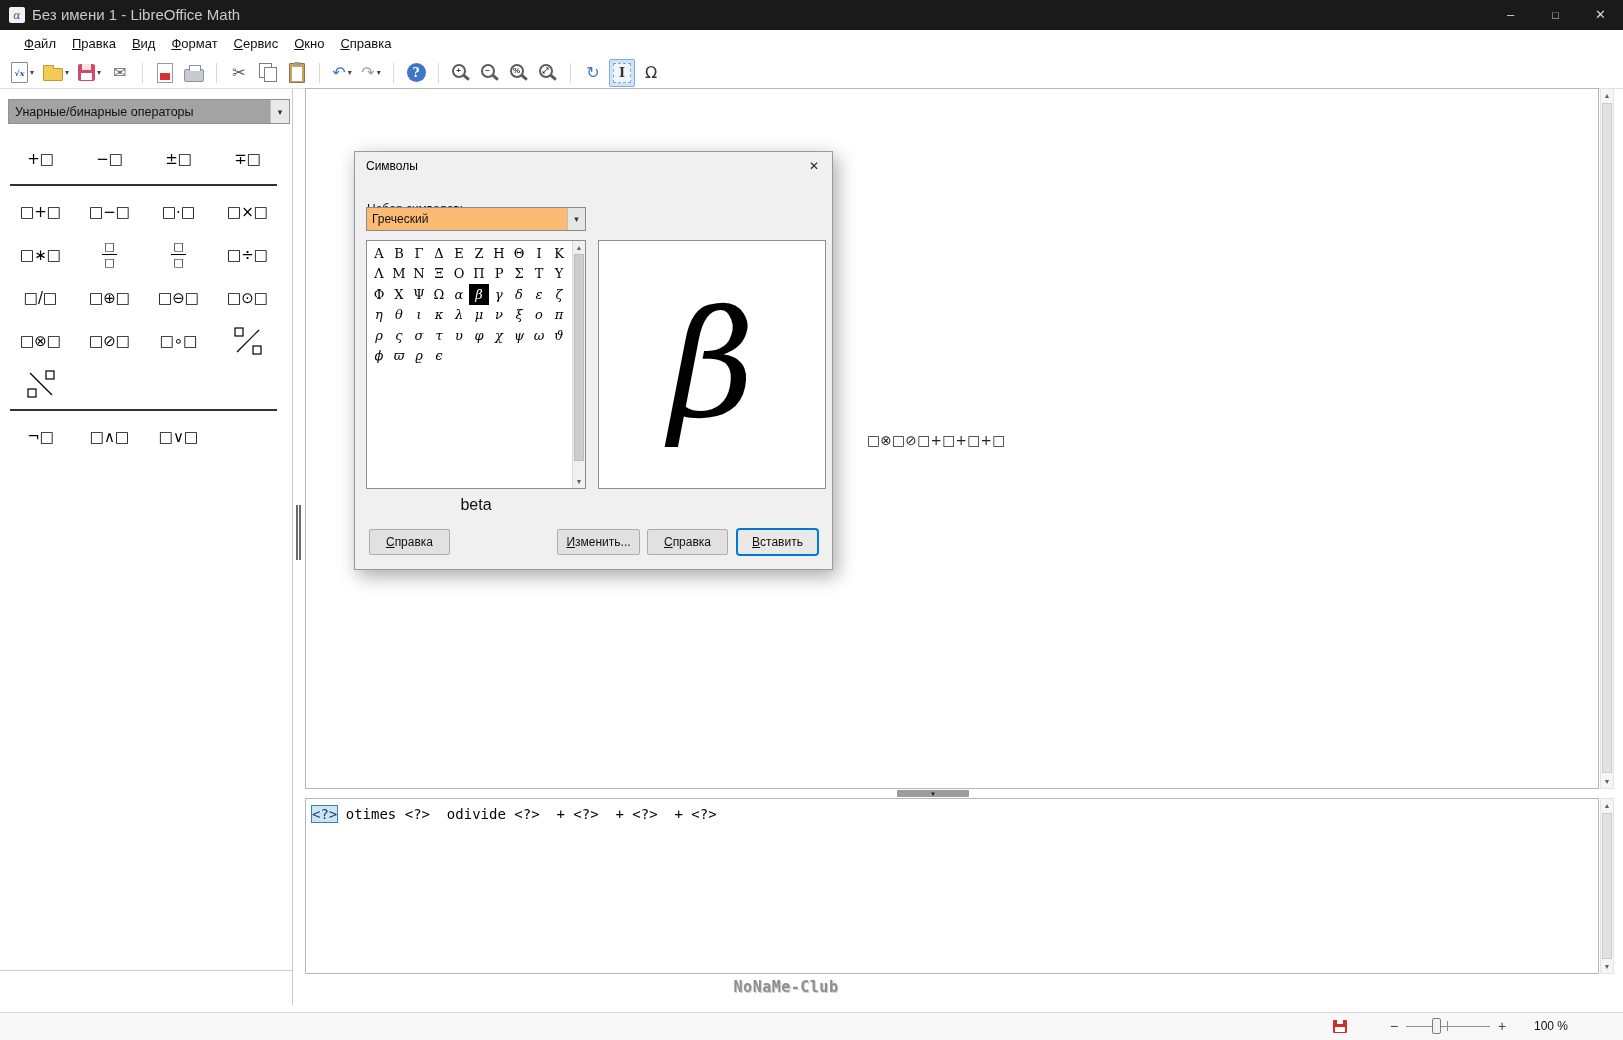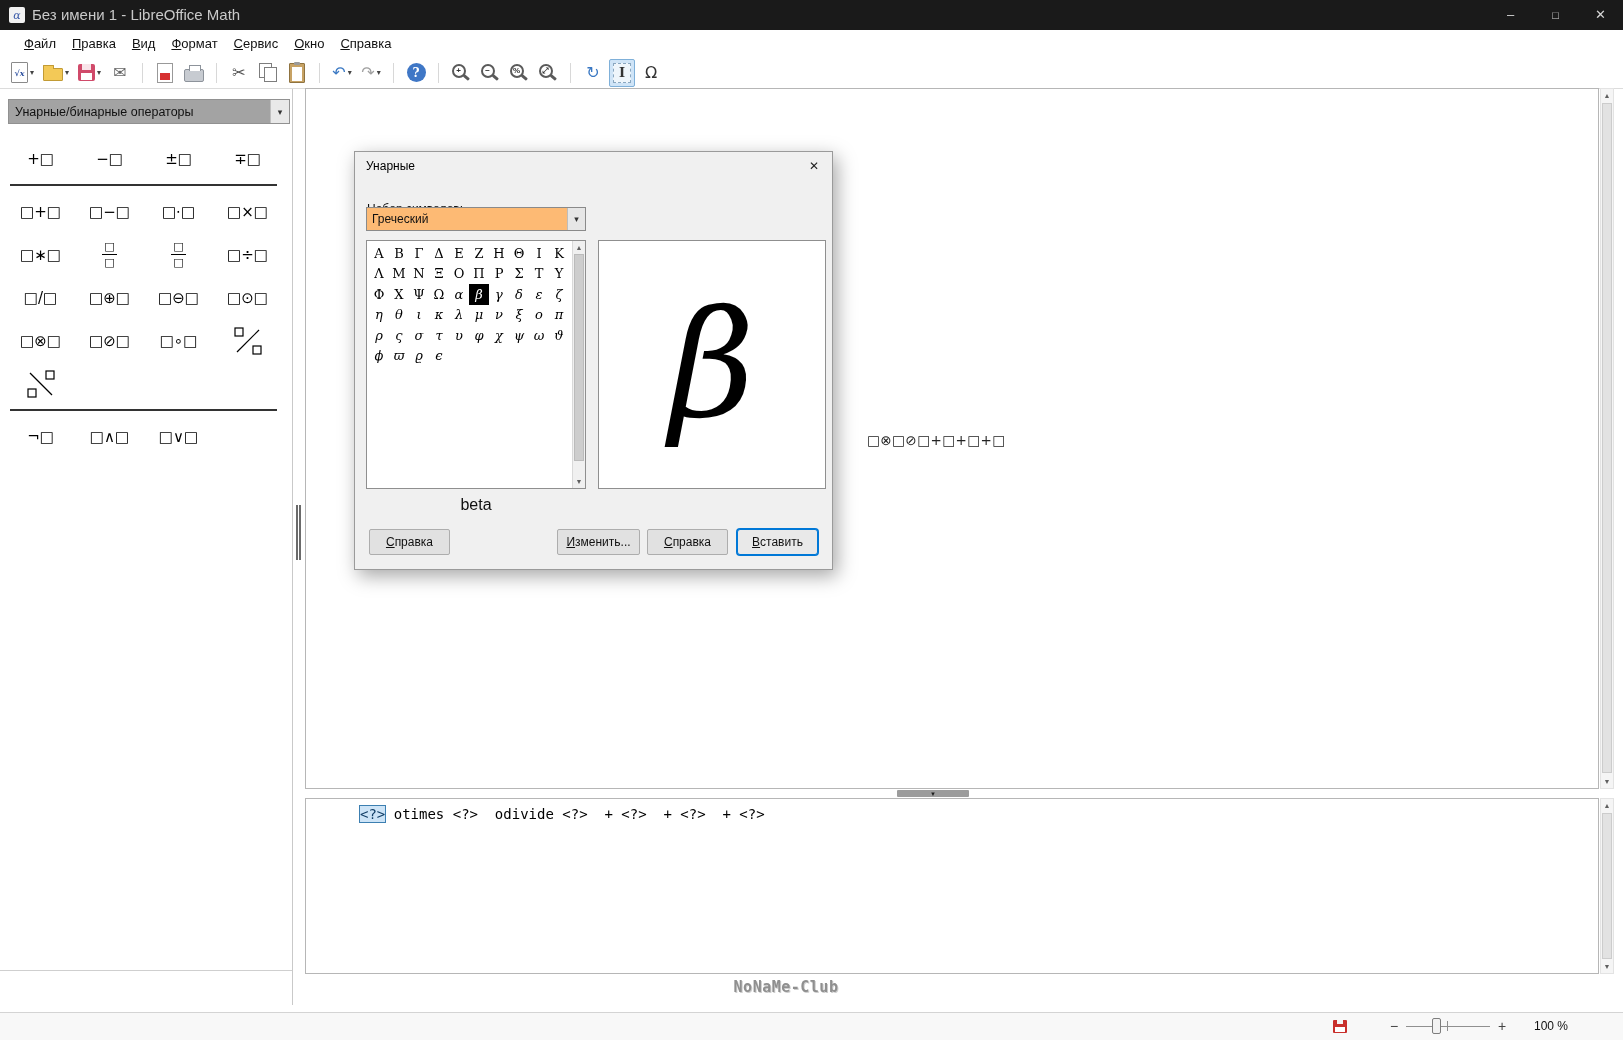--- a/index.html
+++ b/index.html
@@ -79,21 +79,21 @@
   .ss-thumb{position:absolute;left:1px;right:1px;background:#e2e2e2;border:1px solid #cccccc;}
   #doc-scrollbar .ss-thumb{top:14px;height:670px;}
   #cmd-scrollbar .ss-thumb{top:14px;height:146px;}
 
   
   #hsplitter{position:absolute;left:305px;top:789px;width:1310px;height:9px;background:#fff;}
   #hsplit-handle{position:absolute;left:592px;top:1px;width:72px;height:7px;background:#9c9c9c;border-radius:1px;display:flex;align-items:center;justify-content:center;font-size:6px;color:#1d1d1d;}
 
   
   #cmd-area{position:absolute;left:305px;top:798px;width:1294px;height:176px;background:#fff;border:1px solid #b6b6b6;}
-  #cmd-line{position:absolute;left:6px;top:7px;font-family:"DejaVu Sans Mono",monospace;font-size:14px;white-space:pre;color:#000;margin-left:48px;}
+  #cmd-line{position:absolute;left:6px;top:7px;font-family:"DejaVu Sans Mono",monospace;font-size:14px;white-space:pre;color:#000;}
   #cmd-selected{background:var(--selection-bg,#cde4f7);box-shadow:0 0 0 1px var(--selection-border,#3c7fb1);color:#123e66;}
 
   
   #watermark{position:absolute;left:716px;top:978px;width:140px;text-align:center;font-family:"DejaVu Sans Mono",monospace;font-weight:bold;font-size:15px;color:#8f8f8f;text-shadow:1px 1px 0 #cecece;letter-spacing:.5px;}
   #statusbar{position:absolute;left:0;top:1012px;width:1623px;height:28px;background:#f8f8f8;border-top:1px solid #d4d4d4;}
   #save-indicator{position:absolute;left:1333px;top:7px;width:14px;height:13px;background:#c9302c;border-radius:1px;}
   #save-indicator::before{content:"";position:absolute;top:0;left:4px;width:6px;height:4px;background:#f4f4f4;}
   #save-indicator::after{content:"";position:absolute;bottom:1px;left:2px;width:10px;height:5px;background:#fff;}
   #zoom-minus,#zoom-plus{position:absolute;top:0;width:16px;height:26px;line-height:26px;text-align:center;font-size:14px;color:#444;}
   #zoom-minus{left:1386px;}
@@ -336,21 +336,21 @@
   <div id="zoom-minus">−</div>
   <div id="zoom-track"></div>
   <div id="zoom-tick"></div>
   <div id="zoom-thumb"></div>
   <div id="zoom-plus">+</div>
   <div id="zoom-level">100 %</div>
 </div>
 
 <div id="symbols-dialog">
   <div class="dlg-titlebar">
-    <span class="dlg-title">Унарные</span>
+    <span class="dlg-title">Символы</span>
     <div class="dlg-close">✕</div>
   </div>
   <div class="dlg-label">Набор символов:</div>
   <div class="dlg-combo">
     <span>Греческий</span>
     <span class="dlg-combo-arrow">▾</span>
   </div>
   <div class="sym-panel">
     <div class="sym-grid">
         <span class="symcell">Α</span>

